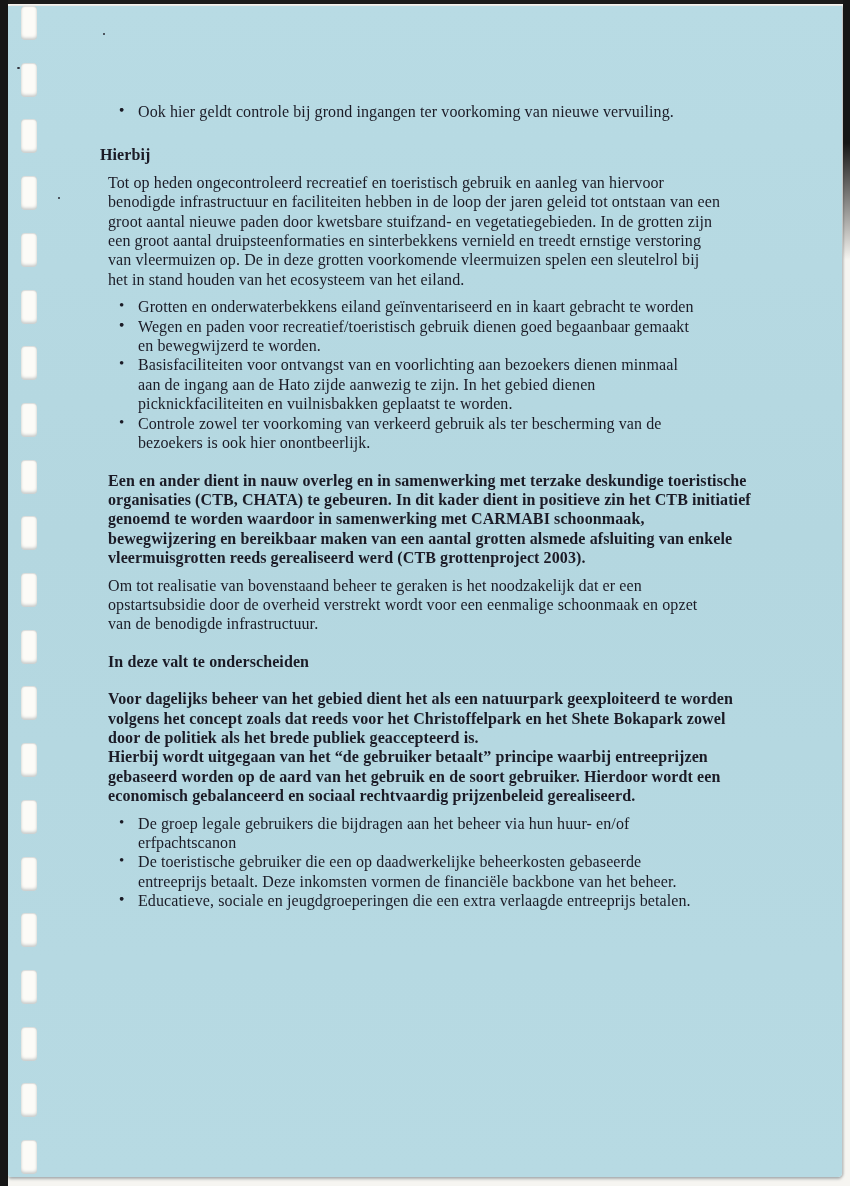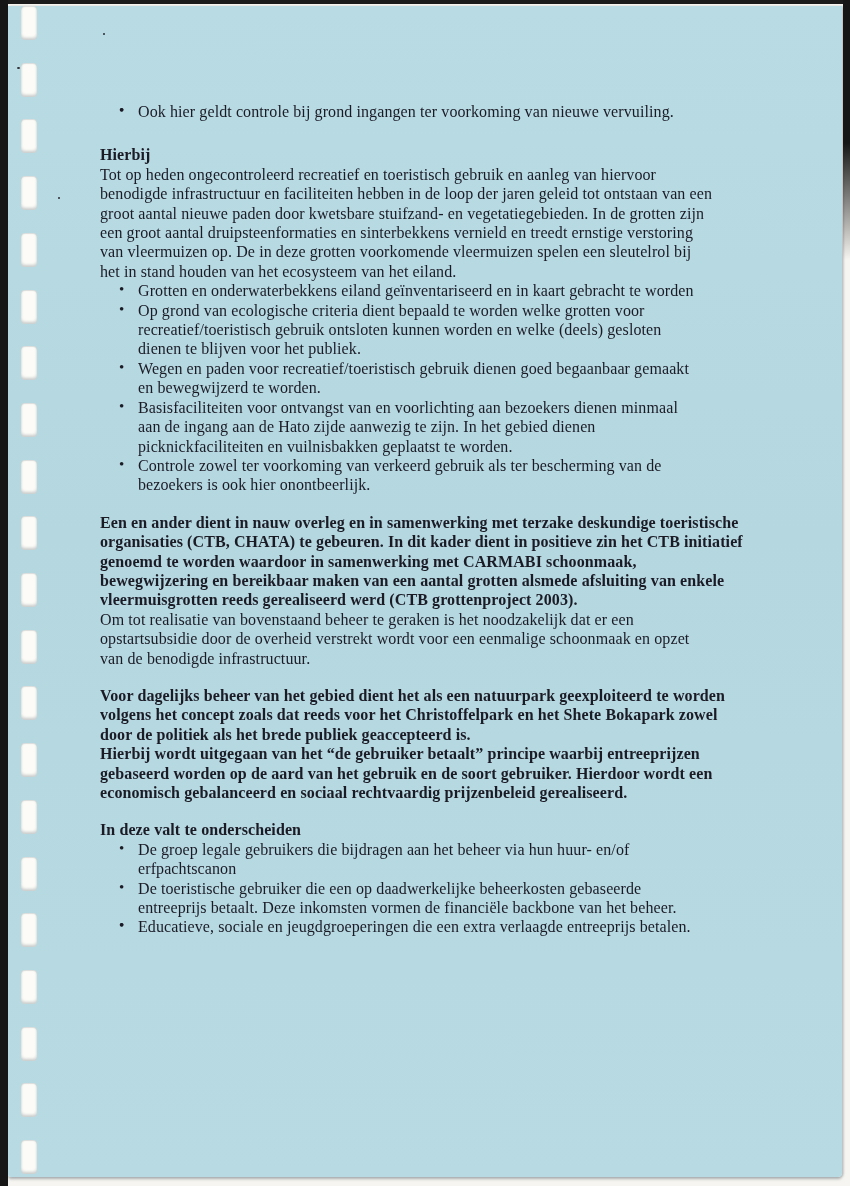--- a/index.html
+++ b/index.html
@@ -34,21 +34,21 @@
     background:#fcfbf7;border-radius:4px;
     box-shadow:inset 0 -2px 3px rgba(120,132,138,.4), inset 0 1px 1px rgba(120,132,138,.25);
   }
   .speck{position:absolute;background:#2a2a33;border-radius:50%;}
   .doc{
     position:absolute;left:92px;top:96px;width:716px;
     font-size:16px;line-height:19.4px;
     color:#1b1b26;
     letter-spacing:.1px;
   }
-  .para{margin:0;white-space:pre-line;}
+  .para{margin:8px;white-space:pre-line;}
   .para.gap{margin-top:18px;font-weight:bold;}
   .heading{margin:24px 0 0 0;font-weight:bold;white-space:pre-line;}
   ul.bullets{list-style:none;margin:0;padding:0;}
   ul.bullets li{position:relative;padding-left:38px;margin:0;}
   ul.bullets .marker{position:absolute;left:19px;top:-1px;font-size:15px;}
   ul.bullets .btext{white-space:pre-line;}
 </style>
 </head>
 <body>
 
@@ -60,46 +60,44 @@
       </ul>
       <p class="heading">Hierbij</p>
       <p class="para">Tot op heden ongecontroleerd recreatief en toeristisch gebruik en aanleg van hiervoor
 benodigde infrastructuur en faciliteiten hebben in de loop der jaren geleid tot ontstaan van een
 groot aantal nieuwe paden door kwetsbare stuifzand- en vegetatiegebieden. In de grotten zijn
 een groot aantal druipsteenformaties en sinterbekkens vernield en treedt ernstige verstoring
 van vleermuizen op. De in deze grotten voorkomende vleermuizen spelen een sleutelrol bij
 het in stand houden van het ecosysteem van het eiland.</p>
       <ul class="bullets">
         <li><span class="marker">•</span><span class="btext">Grotten en onderwaterbekkens eiland geïnventariseerd en in kaart gebracht te worden</span></li>
-        <li><span class="marker">•</span><span class="btext">Op grond van ecologische criteria dient bepaald te worden welke grotten voor
-recreatief/toeristisch gebruik ontsloten kunnen worden en welke (deels) gesloten
-dienen te blijven voor het publiek.</span></li>
+        <li><span class="marker">•</span></li>
         <li><span class="marker">•</span><span class="btext">Wegen en paden voor recreatief/toeristisch gebruik dienen goed begaanbaar gemaakt
 en bewegwijzerd te worden.</span></li>
         <li><span class="marker">•</span><span class="btext">Basisfaciliteiten voor ontvangst van en voorlichting aan bezoekers dienen minmaal
 aan de ingang aan de Hato zijde aanwezig te zijn. In het gebied dienen
 picknickfaciliteiten en vuilnisbakken geplaatst te worden.</span></li>
         <li><span class="marker">•</span><span class="btext">Controle zowel ter voorkoming van verkeerd gebruik als ter bescherming van de
 bezoekers is ook hier onontbeerlijk.</span></li>
       </ul>
       <p class="para gap">Een en ander dient in nauw overleg en in samenwerking met terzake deskundige toeristische
 organisaties (CTB, CHATA) te gebeuren. In dit kader dient in positieve zin het CTB initiatief
 genoemd te worden waardoor in samenwerking met CARMABI schoonmaak,
 bewegwijzering en bereikbaar maken van een aantal grotten alsmede afsluiting van enkele
 vleermuisgrotten reeds gerealiseerd werd (CTB grottenproject 2003).</p>
       <p class="para">Om tot realisatie van bovenstaand beheer te geraken is het noodzakelijk dat er een
 opstartsubsidie door de overheid verstrekt wordt voor een eenmalige schoonmaak en opzet
 van de benodigde infrastructuur.</p>
+      <p class="para gap">In deze valt te onderscheiden</p>
       <p class="para gap">Voor dagelijks beheer van het gebied dient het als een natuurpark geexploiteerd te worden
 volgens het concept zoals dat reeds voor het Christoffelpark en het Shete Bokapark zowel
 door de politiek als het brede publiek geaccepteerd is.
 Hierbij wordt uitgegaan van het “de gebruiker betaalt” principe waarbij entreeprijzen
 gebaseerd worden op de aard van het gebruik en de soort gebruiker. Hierdoor wordt een
 economisch gebalanceerd en sociaal rechtvaardig prijzenbeleid gerealiseerd.</p>
-      <p class="para gap">In deze valt te onderscheiden</p>
       <ul class="bullets">
         <li><span class="marker">•</span><span class="btext">De groep legale gebruikers die bijdragen aan het beheer via hun huur- en/of
 erfpachtscanon</span></li>
         <li><span class="marker">•</span><span class="btext">De toeristische gebruiker die een op daadwerkelijke beheerkosten gebaseerde
 entreeprijs betaalt. Deze inkomsten vormen de financiële backbone van het beheer.</span></li>
         <li><span class="marker">•</span></li>
         <li><span class="marker">•</span><span class="btext">Educatieve, sociale en jeugdgroeperingen die een extra verlaagde entreeprijs betalen.</span></li>
       </ul>
     </div>
 </div>

